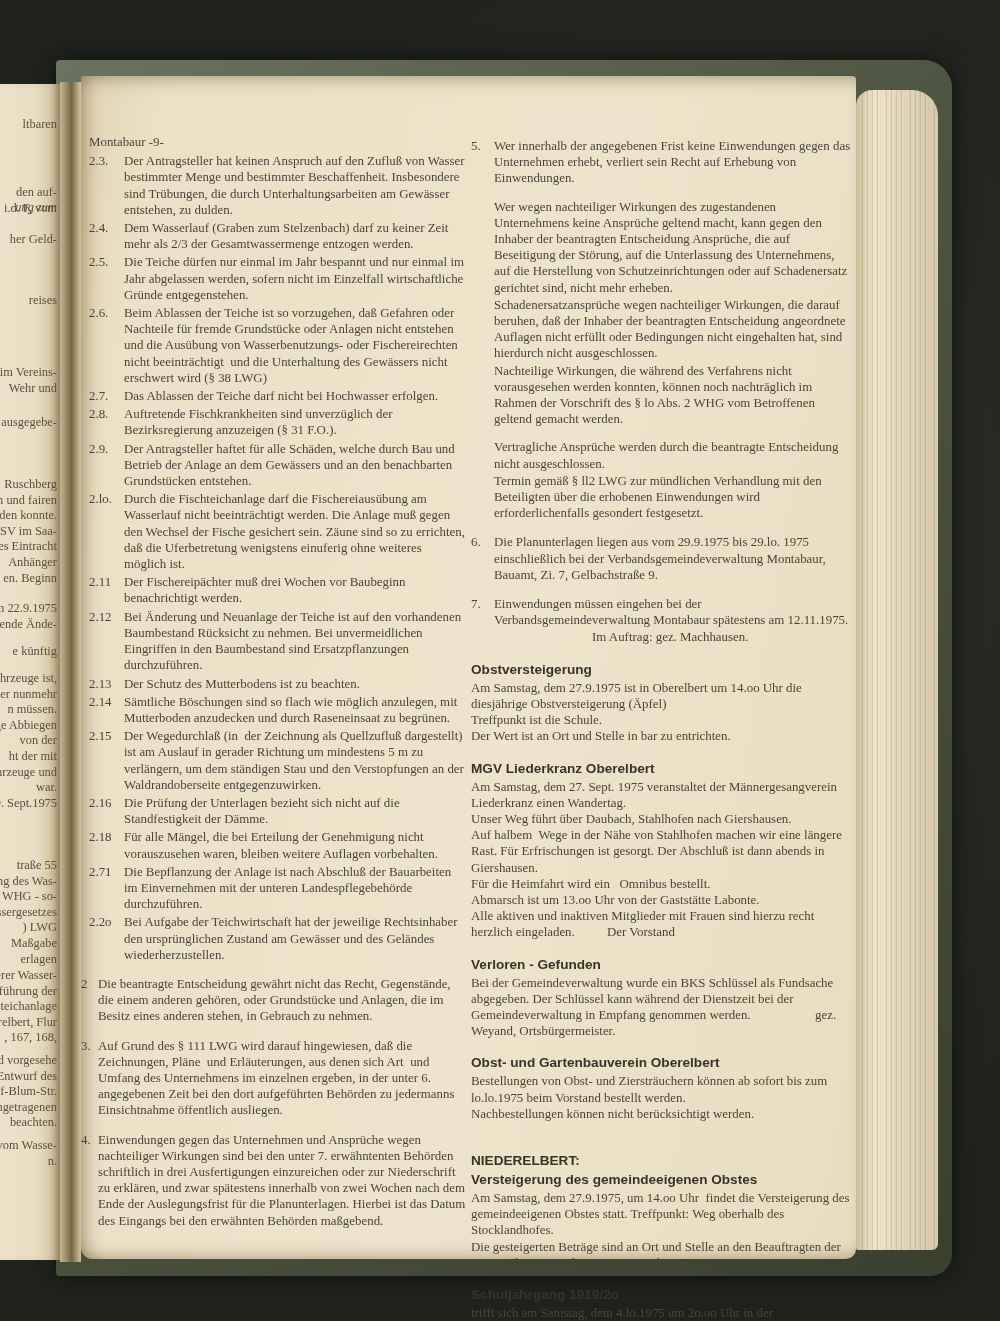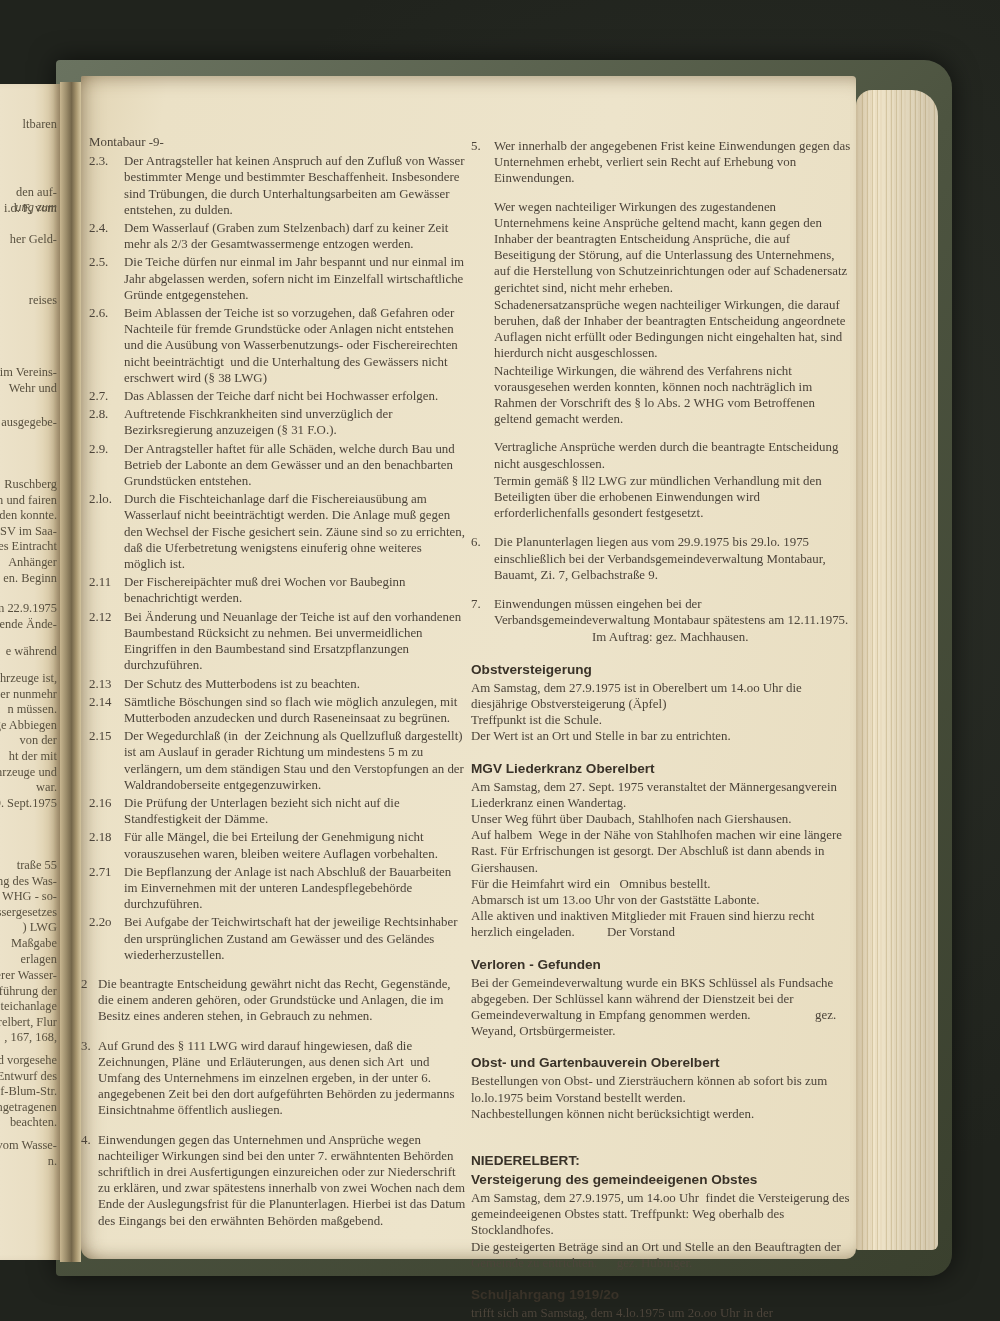--- a/index.html
+++ b/index.html
@@ -85,21 +85,21 @@
       <div class="frag-line" style="top: 331px;">its ausgegebe-</div>
       <div class="frag-line" style="top: 393px;">Ruschberg</div>
       <div class="frag-line" style="top: 408.6px;">en und fairen</div>
       <div class="frag-line" style="top: 424.2px;">rden konnte.</div>
       <div class="frag-line" style="top: 439.8px;">ASV im Saa-</div>
       <div class="frag-line" style="top: 455.4px;">des Eintracht</div>
       <div class="frag-line" style="top: 471px;">Anhänger</div>
       <div class="frag-line" style="top: 486.6px;">en. Beginn</div>
       <div class="frag-line" style="top: 517px;">vom 22.9.1975</div>
       <div class="frag-line" style="top: 532.6px;">olgende Ände-</div>
-      <div class="frag-line" style="top: 560px;">e während</div>
+      <div class="frag-line" style="top: 560px;">e künftig</div>
       <div class="frag-line" style="top: 587px;">hrzeuge ist,</div>
       <div class="frag-line" style="top: 602.6px;">iler nunmehr</div>
       <div class="frag-line" style="top: 618.2px;">n müssen.</div>
       <div class="frag-line" style="top: 633.8px;">rige Abbiegen</div>
       <div class="frag-line" style="top: 649.4px;">von der</div>
       <div class="frag-line" style="top: 665px;">ht der mit</div>
       <div class="frag-line" style="top: 680.6px;">hrzeuge und</div>
       <div class="frag-line" style="top: 696.2px;">war.</div>
       <div class="frag-line" style="top: 712px;">n 9. Sept.1975</div>
       <div class="frag-line" style="top: 774px;">traße 55</div>
@@ -148,21 +148,21 @@
       <div class="item">
           <span class="num">2.7.</span>
           <span class="txt">Das Ablassen der Teiche darf nicht bei Hochwasser erfolgen.</span>
         </div>
       <div class="item">
           <span class="num">2.8.</span>
           <span class="txt">Auftretende Fischkrankheiten sind unverzüglich der Bezirksregierung anzuzeigen (§ 31 F.O.).</span>
         </div>
       <div class="item">
           <span class="num">2.9.</span>
-          <span class="txt">Der Antragsteller haftet für alle Schäden, welche durch Bau und Betrieb der Labonte an dem Gewässer und an den benachbarten Grundstücken entstehen.</span>
+          <span class="txt">Der Antragsteller haftet für alle Schäden, welche durch Bau und Betrieb der Anlage an dem Gewässers und an den benachbarten Grundstücken entstehen.</span>
         </div>
       <div class="item">
           <span class="num">2.lo.</span>
           <span class="txt">Durch die Fischteichanlage darf die Fischereiausübung am Wasserlauf nicht beeinträchtigt werden. Die Anlage muß gegen den Wechsel der Fische gesichert sein. Zäune sind so zu errichten, daß die Uferbetretung wenigstens einuferig ohne weiteres möglich ist.</span>
         </div>
       <div class="item">
           <span class="num">2.11</span>
           <span class="txt">Der Fischereipächter muß drei Wochen vor Baubeginn benachrichtigt werden.</span>
         </div>
       <div class="item">

